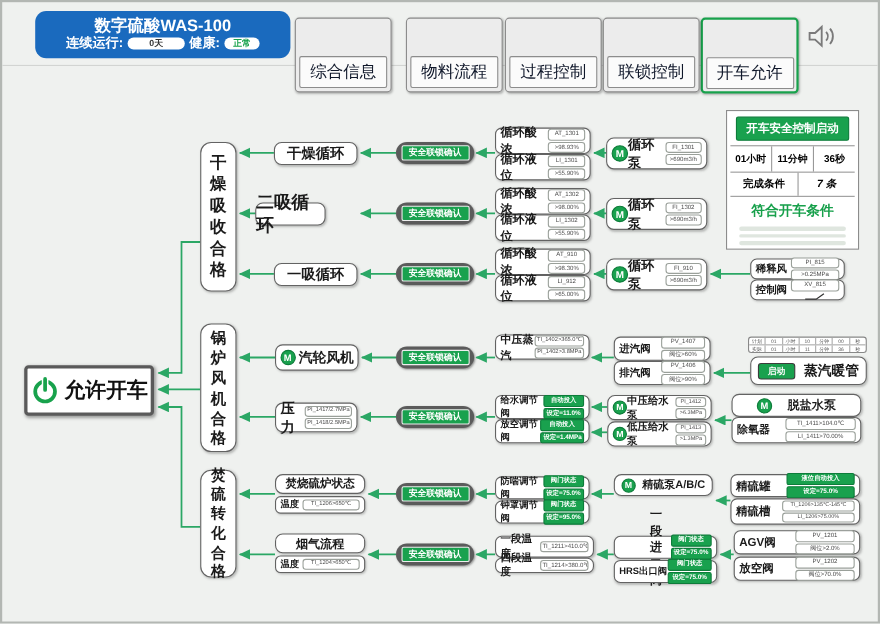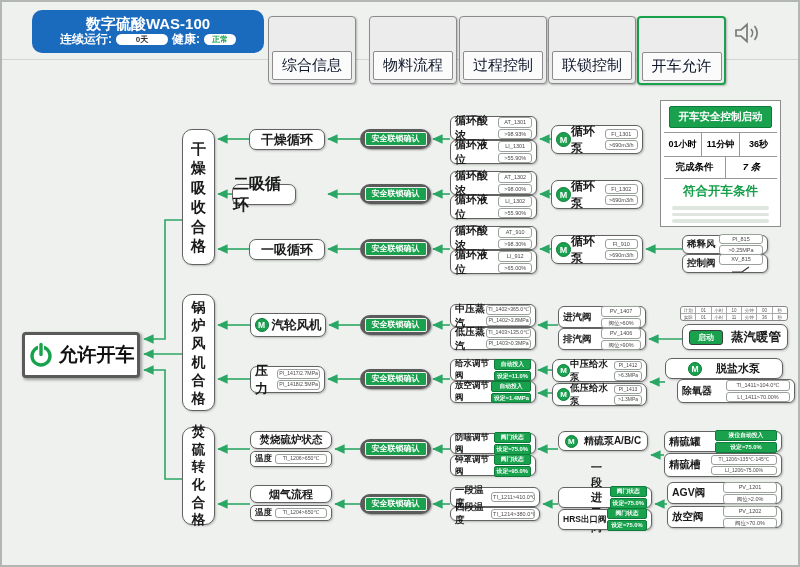--- a/index.html
+++ b/index.html
@@ -296,27 +296,20 @@
     <span class="micon" style="width:14px;height:14px;font-size:8.5px;">M</span>
     <span style="font-size:12.5px;">汽轮风机</span>
   </div>
   <div class="node between" style="left:448px;top:302px;width:86px;height:23px;border-radius:6px;">
     <span style="font-size:10px;">中压蒸汽</span>
     <span class="ministack" style="width:47px;">
       <span class="mini" style="font-size:5.2px;">TI_1402&gt;365.0℃</span>
       <span class="mini" style="font-size:5.2px;">PI_1402&gt;3.8MPa</span>
     </span>
   </div>
-  <div class="node between" style="left:448px;top:325px;width:86px;height:23px;border-radius:6px;">
-    <span style="font-size:10px;">低压蒸汽</span>
-    <span class="ministack" style="width:47px;">
-      <span class="mini" style="font-size:5.2px;">TI_1403&gt;135.0℃</span>
-      <span class="mini" style="font-size:5.2px;">PI_1403&gt;0.3MPa</span>
-    </span>
-  </div>
   <div class="node between" style="left:556px;top:304px;width:88px;height:22px;border-radius:6px;">
     <span style="font-size:9.5px;">进汽阀</span>
     <span class="ministack" style="width:40px;">
       <span class="mini">PV_1407</span>
       <span class="mini">阀位&gt;60%</span>
     </span>
   </div>
   <div class="node between" style="left:556px;top:326px;width:88px;height:22px;border-radius:6px;">
     <span style="font-size:9.5px;">排汽阀</span>
     <span class="ministack" style="width:40px;">
@@ -383,21 +376,21 @@
     <span style="font-size:9.5px;">低压给水泵</span>
     <span class="ministack" style="width:30px;">
       <span class="mini" style="font-size:5px;">PI_1413</span>
       <span class="mini" style="font-size:5px;">&gt;1.3MPa</span>
     </span>
   </div>
   <div class="node" style="left:663px;top:356px;width:118px;height:21px;gap:14px;">
     <span class="micon" style="width:14px;height:14px;font-size:8.5px;">M</span>
     <span style="font-size:11px;">脱盐水泵</span>
   </div>
-  <div class="node between" style="left:663px;top:377px;width:118px;height:24px;border-radius:6px;margin-left:12px;">
+  <div class="node between" style="left:663px;top:377px;width:118px;height:24px;border-radius:6px;">
     <span style="font-size:10px;">除氧器</span>
     <span class="ministack" style="width:64px;">
       <span class="mini">TI_1411&gt;104.0℃</span>
       <span class="mini">LI_1411&gt;70.00%</span>
     </span>
   </div>
 
   <div class="node" style="left:248px;top:429px;width:82px;height:18px;font-size:10.5px;">焚烧硫炉状态</div>
   <div class="node between" style="left:248px;top:449px;width:82px;height:16px;border-radius:5px;">
     <span style="font-size:8.5px;">温度</span>

